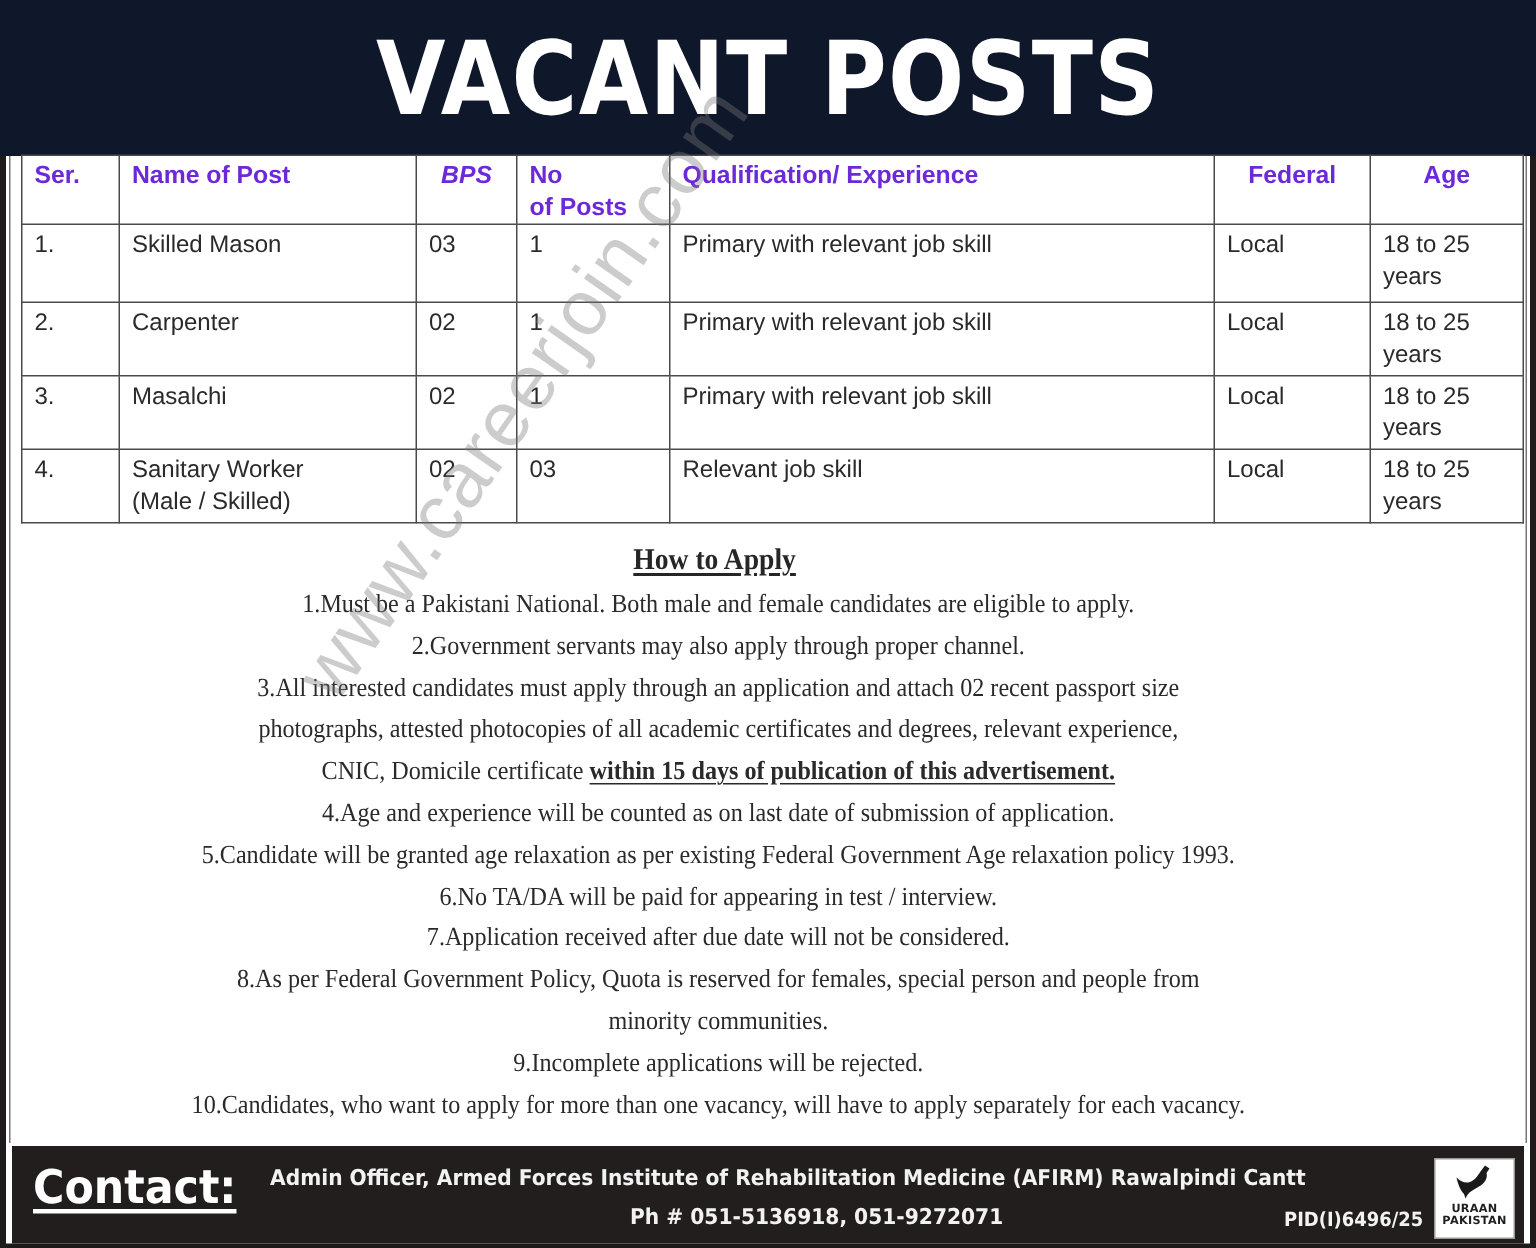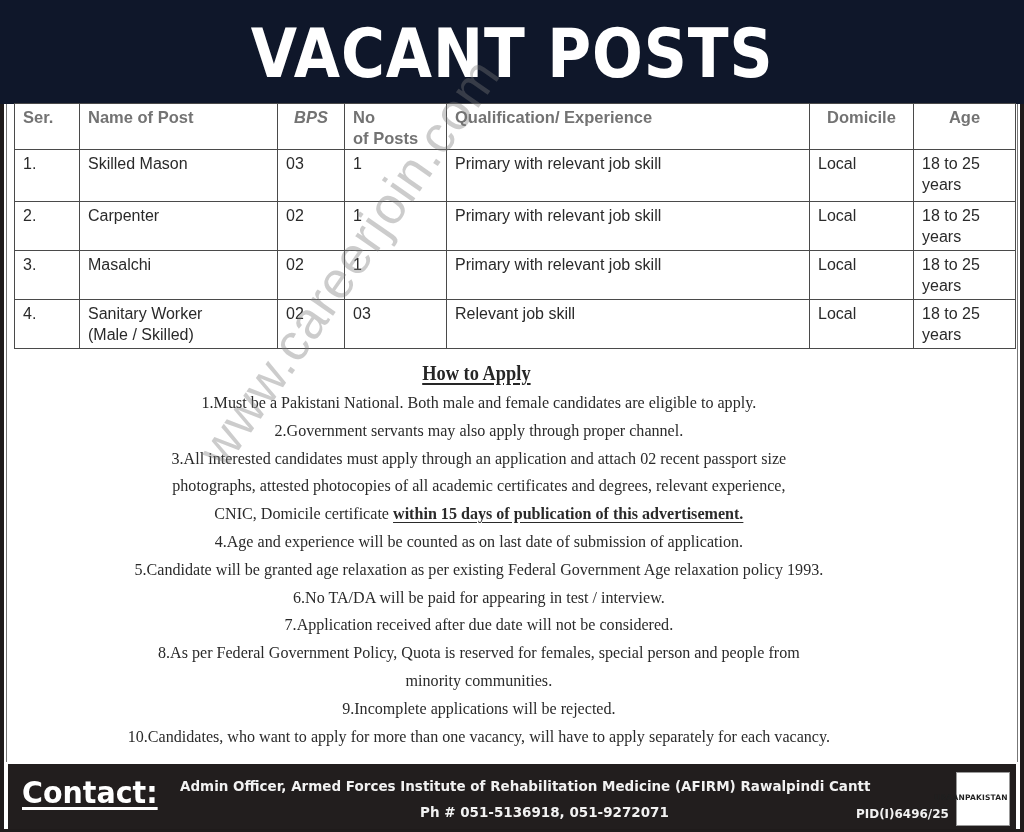--- a/index.html
+++ b/index.html
@@ -37,21 +37,21 @@
       border-collapse: collapse;
       font-family: "Liberation Sans", sans-serif;
       font-size: 16px; color: #2a2a2a;
     }
     .posts-table th, .posts-table td {
       border: 1px solid #4a4a4a;
       vertical-align: top;
       padding: 3px 8px 0 8px;
       line-height: 21px;
     }
-    .posts-table th { font-weight: bold; text-align: left; height: 45px; color:#737373; font-size: 16.5px; }
+    .posts-table th { font-weight: bold; text-align: left; height: 45px; color:#6d28d9; font-size: 16.5px; }
     .posts-table td { height: 52px; }
     .posts-table tr.row-short td { height: 49px; }
     .c-ser { width: 65px; }
     .c-name { width: 198px; }
     .c-bps { width: 67px; text-align: center !important; font-style: italic; }
     .c-num { width: 102px; }
     .c-qual { width: 363px; }
     .c-dom { width: 104px; text-align: center !important; }
     .c-age { width: 102px; text-align: center !important; }
     td.center { }
@@ -101,21 +101,21 @@
       transform: scaleX(0.93); transform-origin: left; white-space: nowrap;
     }
     .pid {
       position: absolute; left: 848px; top: 42px;
       font-size: 13px; font-weight: bold; color:#f2f2f2;
       transform: scaleX(0.92); transform-origin: left; white-space: nowrap;
     }
     .logo {
       position: absolute; right: 6px; top: 8px; width: 54px; height: 54px;
       background: #ffffff; border: 1px solid #999;
-      display: flex; flex-direction: row; align-items: center; justify-content: flex-end;
+      display: flex; flex-direction: column; align-items: center; justify-content: flex-end;
       padding-bottom: 2px;
     }
     .logo svg { width: 26px; height: 24px; margin-bottom: 2px; }
     .logo-line1, .logo-line2 {
       font-family: "DejaVu Sans", sans-serif; font-weight: bold;
       color: #1f1f1f; font-size: 7.5px; line-height: 8px; letter-spacing: 0.2px;
     }
     .logo-tag { font-size: 4px; color: #666; line-height: 5px; }
 
     
@@ -142,21 +142,21 @@
   <thead>
     <tr>
       <th class="c-ser">Ser.</th>
       <th class="c-name">Name of Post</th>
       <th class="c-bps center">BPS</th>
       <th class="c-num">
         <div>No</div>
         <div>of Posts</div>
       </th>
       <th class="c-qual">Qualification/ Experience</th>
-      <th class="c-dom center">Domicile</th>
+      <th class="c-dom center">Federal</th>
       <th class="c-age center">Age</th>
     </tr>
   </thead>
   <tbody>
     <tr>
       <td>1.</td>
       <td>Skilled Mason</td>
       <td class="center">03</td>
       <td class="center">1</td>
       <td>Primary with relevant job skill</td>

